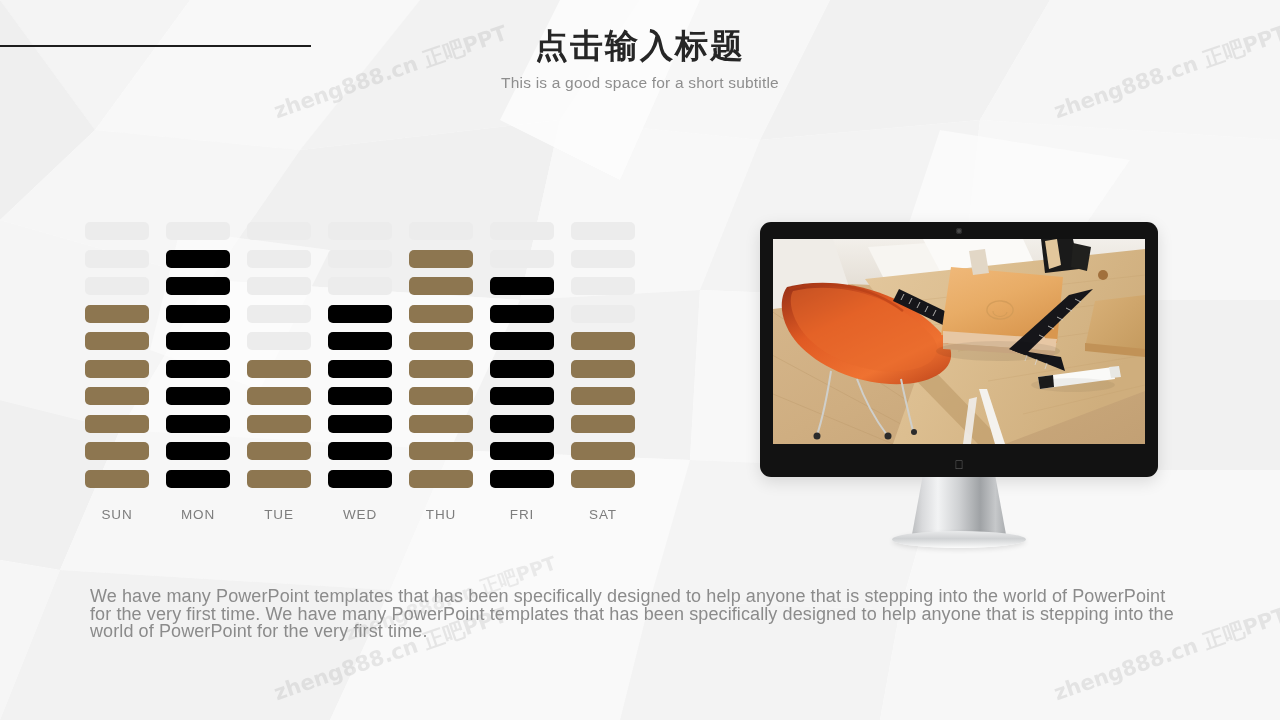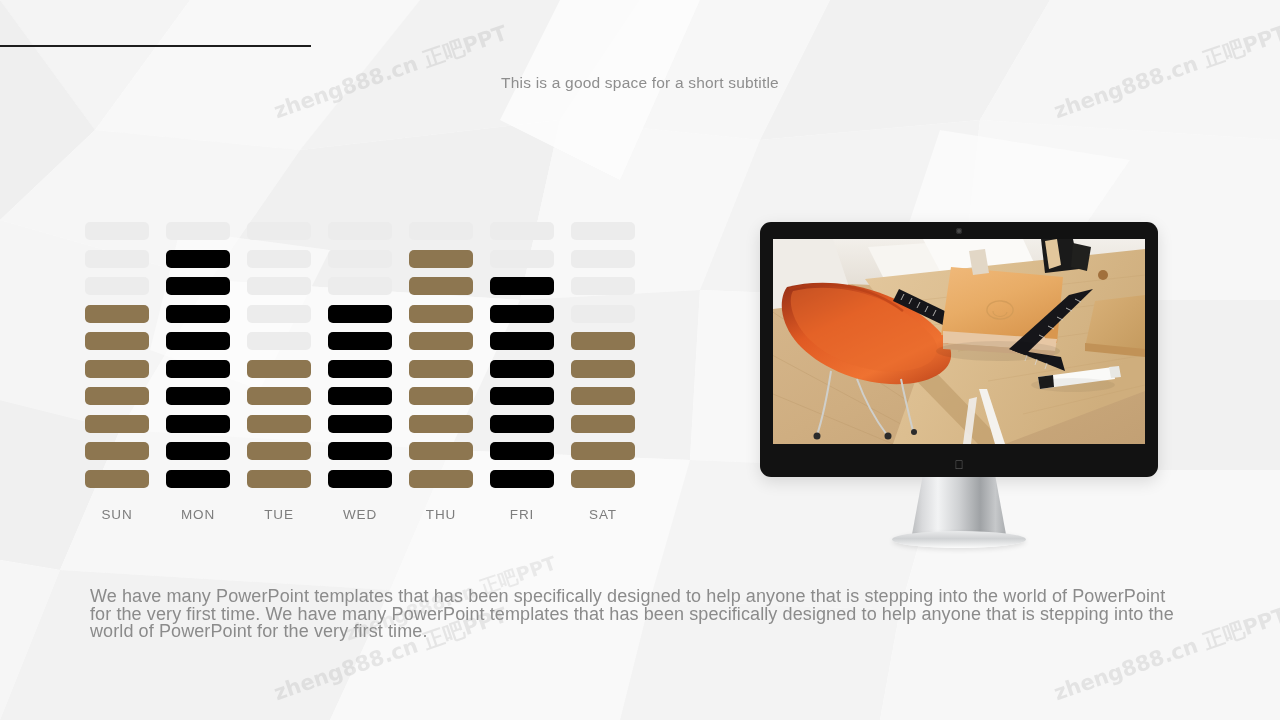--- a/index.html
+++ b/index.html
@@ -227,20 +227,21 @@
       <polygon points="390,590 650,600 620,720 330,720" fill="#f9f9f9"></polygon>
       <polygon points="650,600 900,610 880,720 620,720" fill="#f3f3f3"></polygon>
       <polygon points="900,610 1280,610 1280,720 880,720" fill="#f7f7f7"></polygon>
       <polygon points="560,0 700,0 620,180 500,120" fill="#fdfdfd" opacity="0.85"></polygon>
       <polygon points="940,130 1130,160 1020,320 900,250" fill="#fcfcfc" opacity="0.7"></polygon>
       <polygon points="180,230 330,250 260,390 150,350" fill="#fdfdfd" opacity="0.6"></polygon>
     </g>
   </svg>
 
   <div id="header-rule"></div>
+  <div id="title">点击输入标题</div>
   <div id="subtitle">This is a good space for a short subtitle</div>
 
   <div id="chart">
       <div class="col" style="left: 0px;">
         <div class="seg"></div>
         <div class="seg"></div>
         <div class="seg"></div>
         <div class="seg fill-brown"></div>
         <div class="seg fill-brown"></div>
         <div class="seg fill-brown"></div>

